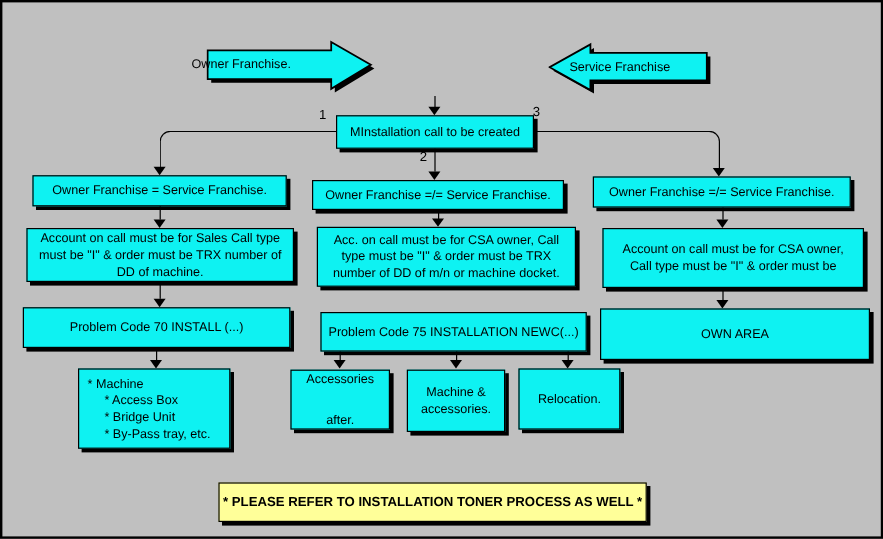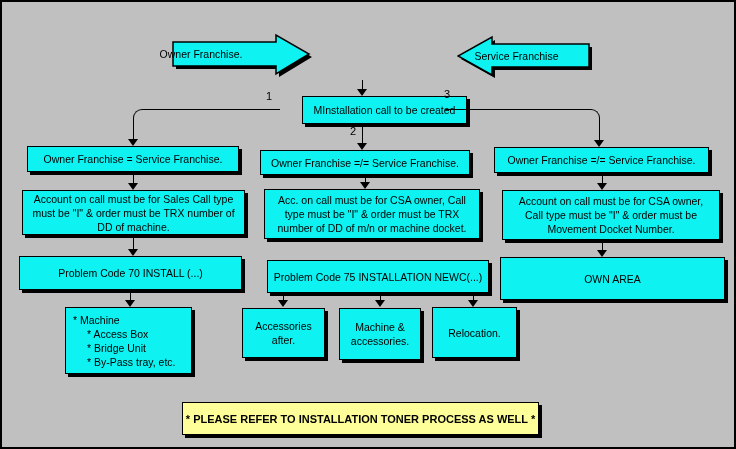--- a/index.html
+++ b/index.html
@@ -56,21 +56,21 @@
     <svg width="136" height="46">
       <polygon points="135,12 38,12 38,5 4,24 38,43 38,35 135,35" fill="#000"></polygon>
       <polygon points="132,9 35,9 35,2 1,21 35,40 35,32 132,32" fill="#0ef2f2" stroke="#000" stroke-width="1.5"></polygon>
     </svg>
     <div class="lbl" style="left:36px; top:9px; width:95px; height:24px;">Service Franchise</div>
   </div>
 
   <div class="vline" style="left:360px; top:78px; height:10px;"></div>
   <div class="ah" style="left:355px; top:87px;"></div>
 
-  <div class="box" style="left:278px; top:94px; width:165px; height:28px;margin-left:22px;">
+  <div class="box" style="left:278px; top:94px; width:165px; height:28px;">
     <div>MInstallation call to be created</div>
   </div>
 
   <div class="num" style="left:258px; top:88px; width:12px; text-align:right;">1</div>
   <div class="num" style="left:340px; top:123px; width:14px; text-align:right;">2</div>
   <div class="num" style="left:442px; top:86px; width:12px;">3</div>
 
   <div class="conn cl" style="left:131px; top:107px; width:147px; height:31px;"></div>
   <div class="ah" style="left:126px; top:137px;"></div>
 
@@ -127,21 +127,21 @@
     <div>Problem Code 75 INSTALLATION NEWC(...)</div>
   </div>
 
   <div class="vline" style="left:281px; top:291px; height:7px;"></div>
   <div class="ah" style="left:276px; top:298px;"></div>
   <div class="vline" style="left:378px; top:291px; height:7px;"></div>
   <div class="ah" style="left:373px; top:298px;"></div>
   <div class="vline" style="left:471px; top:291px; height:7px;"></div>
   <div class="ah" style="left:466px; top:298px;"></div>
 
-  <div class="box" style="left:240px; top:306px; width:83px; height:50px;">
+  <div class="box" style="left:240px; top:306px; width:83px; height:50px;justify-content:space-between;">
     <div>Accessories</div>
     <div>after.</div>
   </div>
 
   <div class="box" style="left:337px; top:306px; width:82px; height:52px;">
     <div>Machine &amp;</div>
     <div>accessories.</div>
   </div>
 
   <div class="box" style="left:430px; top:305px; width:85px; height:51px;">
@@ -151,21 +151,20 @@
   <div class="box" style="left:492px; top:145px; width:215px; height:26px;">
     <div>Owner Franchise =/= Service Franchise.</div>
   </div>
 
   <div class="vline" style="left:600px; top:171px; height:10px;"></div>
   <div class="ah" style="left:595px; top:181px;"></div>
 
   <div class="box" style="left:500px; top:188px; width:218px; height:50px;">
     <div>Account on call must be for CSA owner,</div>
     <div>Call type must be "I" &amp; order must be</div>
-    <div>Movement Docket Number.</div>
   </div>
 
   <div class="vline" style="left:600px; top:238px; height:10px;"></div>
   <div class="ah" style="left:595px; top:248px;"></div>
 
   <div class="box" style="left:498px; top:255px; width:225px; height:43px;">
     <div>OWN AREA</div>
   </div>
 
   <div class="note" style="left:180px; top:400px; width:357px; height:33px;">

